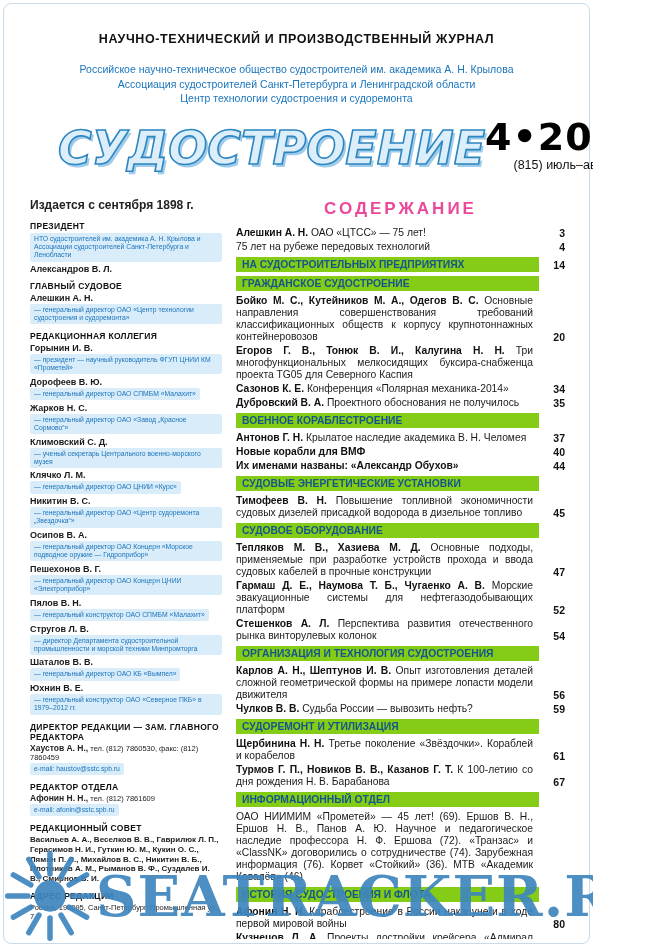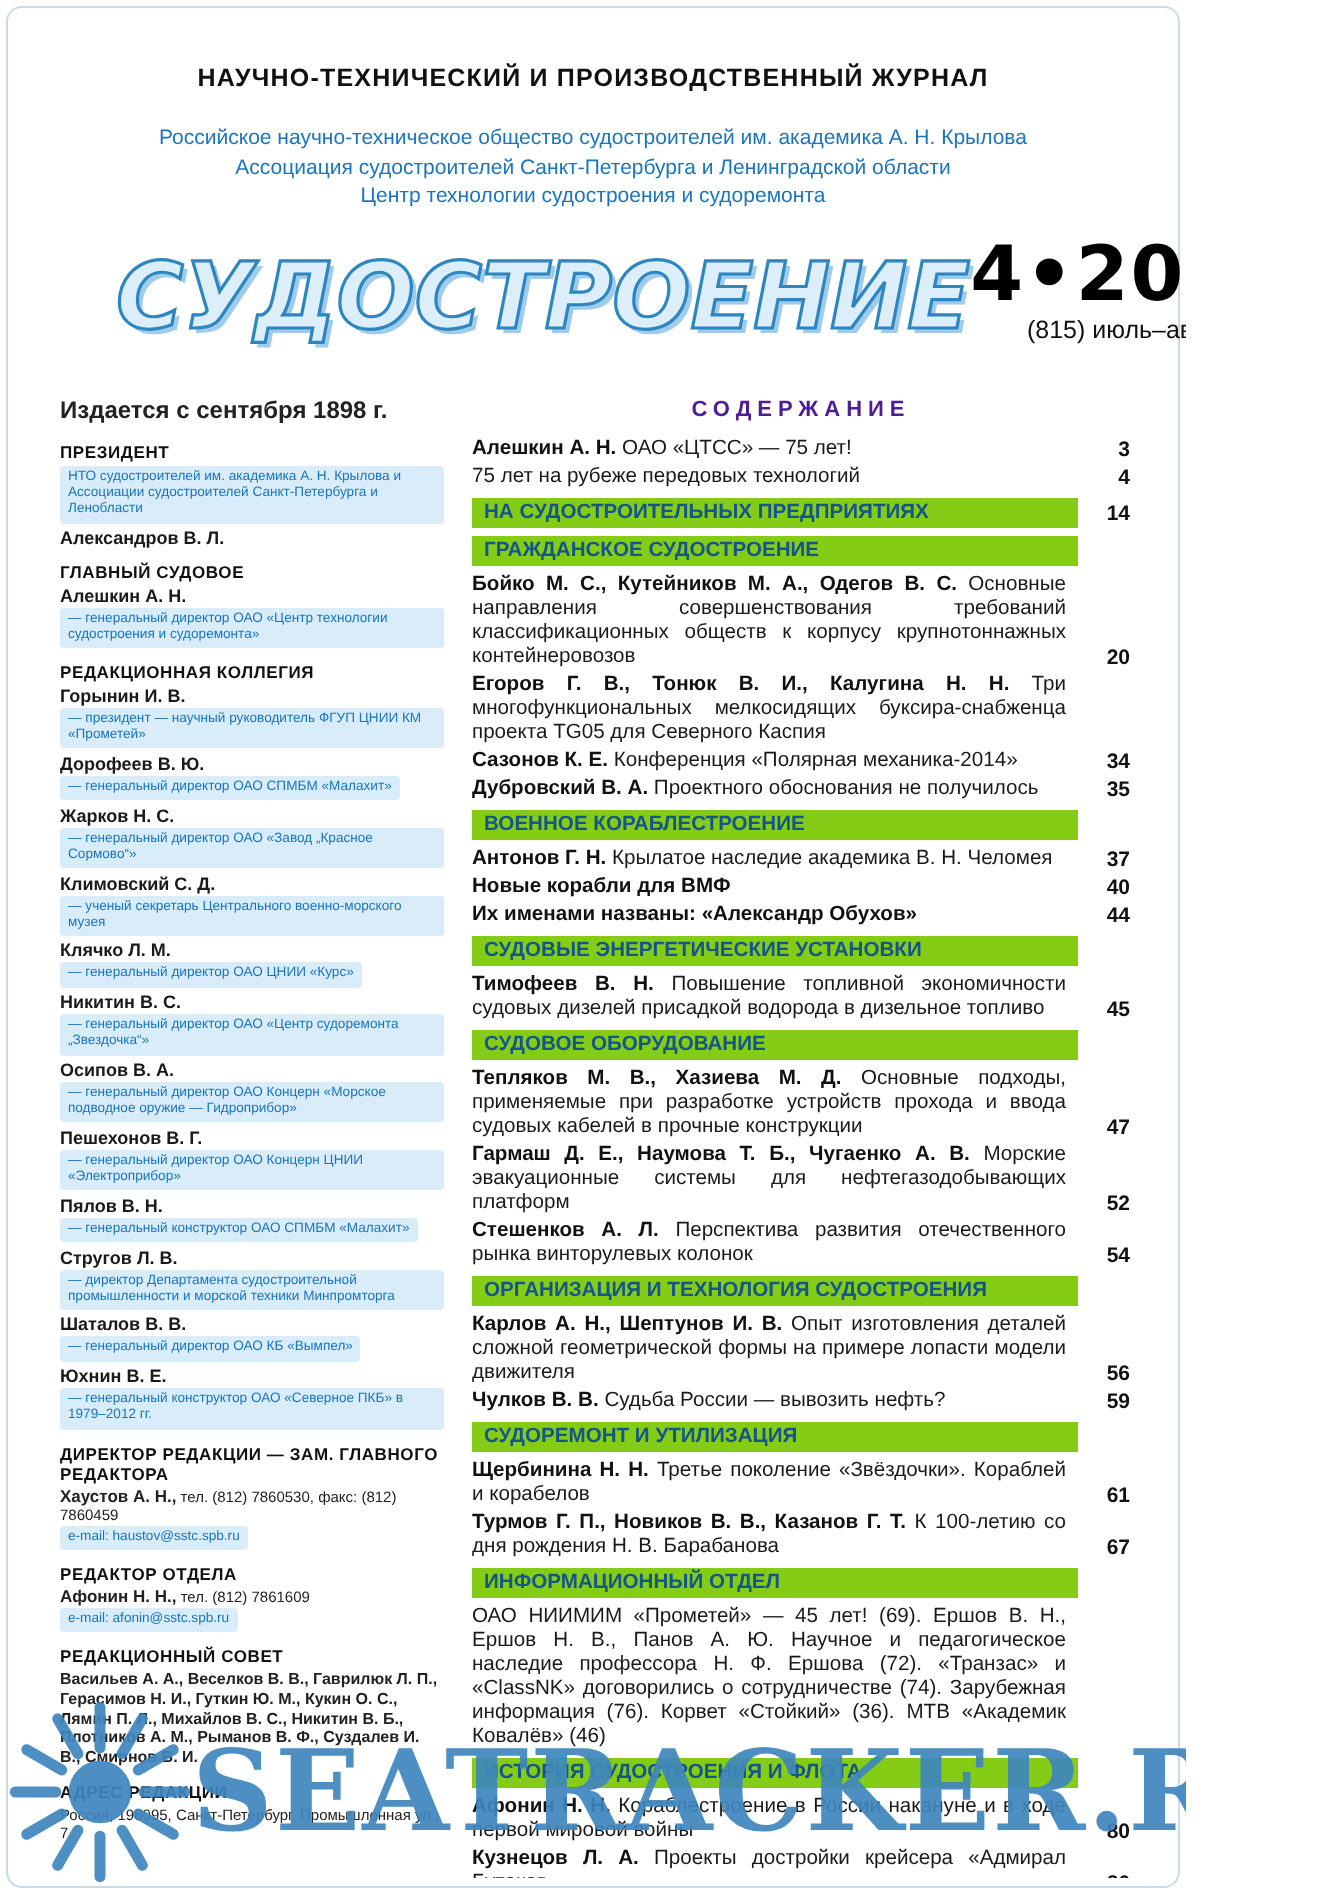--- a/index.html
+++ b/index.html
@@ -35,21 +35,21 @@
     padding:2px 4px; border-radius:2px; margin:1px 0 2px; width:fit-content; max-width:100%; }
   .pname { font-size:9px; font-weight:bold; }
   .member { margin-bottom:2.5px; }
   .member-name { font-size:9px; font-weight:bold; line-height:10px; }
   .contact-line { font-size:7.5px; line-height:9px; color:#222; }
   .contact-line b { font-size:8.5px; }
   .council-names { font-size:8px; font-weight:bold; line-height:9.8px; color:#222; }
   .addr-line { font-size:7.5px; line-height:9px; color:#222; }
 
   
-  .toc-title { text-align:center; font-size:11px; font-weight:bold; letter-spacing:3px; color:#4c1d95; margin:3px 0 8px; }
+  .toc-title { text-align:center; font-size:17px; font-weight:bold; letter-spacing:3px; color:#ec4899; margin:3px 0 8px; }
   .toc-row { display:flex; align-items:flex-end; margin-bottom:2px; }
   .toc-row.section { margin:4px 0 4px; align-items:center; }
   .toc-text { flex:1; font-size:10.3px; line-height:12px; text-align:justify; color:#1a1a1a; padding-right:6px; }
   .toc-text b { color:#111; }
   .toc-page { width:26px; flex:none; text-align:right; font-size:10.5px; font-weight:bold; color:#111; }
   .toc-bar { flex:1; background:#84cc16; color:#14568c; font-weight:bold; font-size:10.3px;
     line-height:15px; padding:0 6px; }
 
   
   .watermark { position:absolute; left:0; right:0; bottom:0; height:102px;

